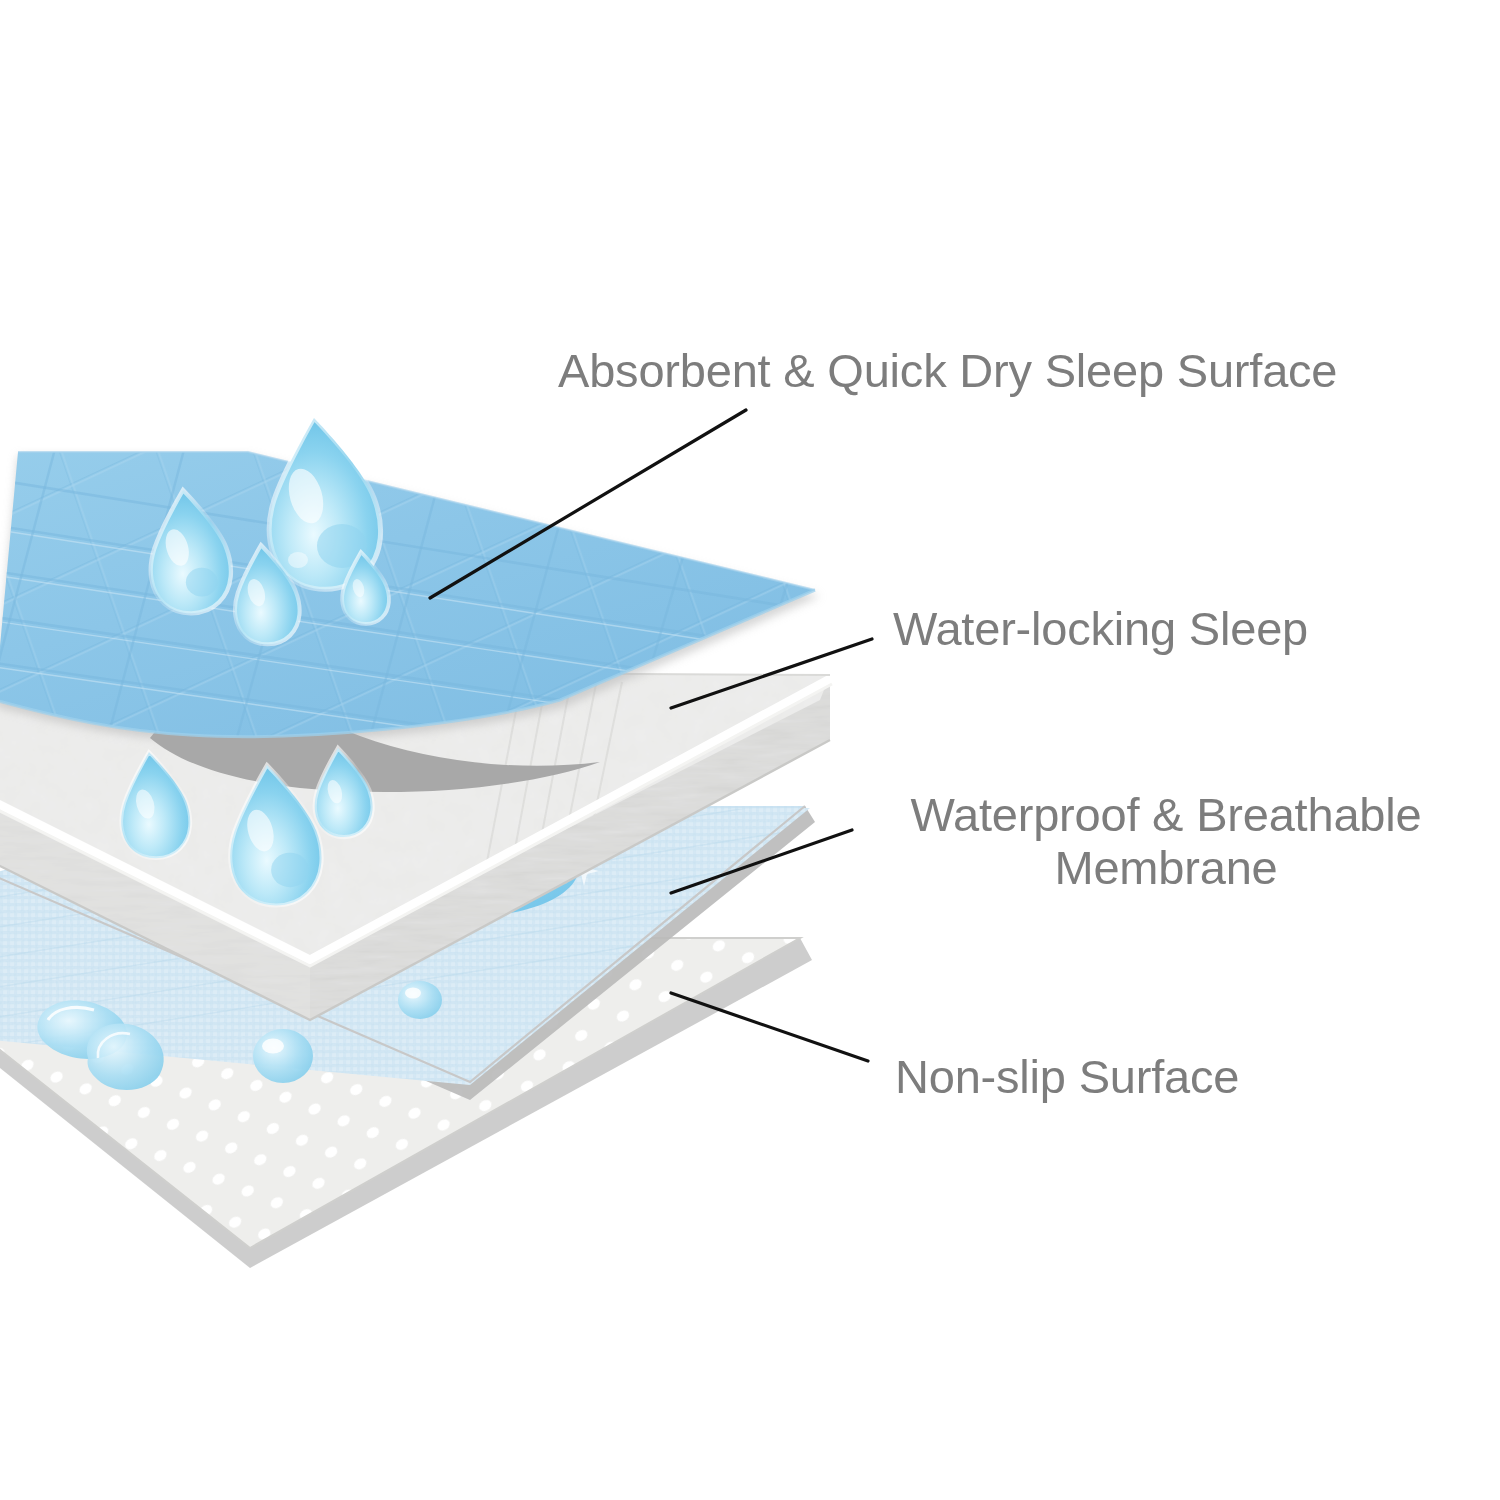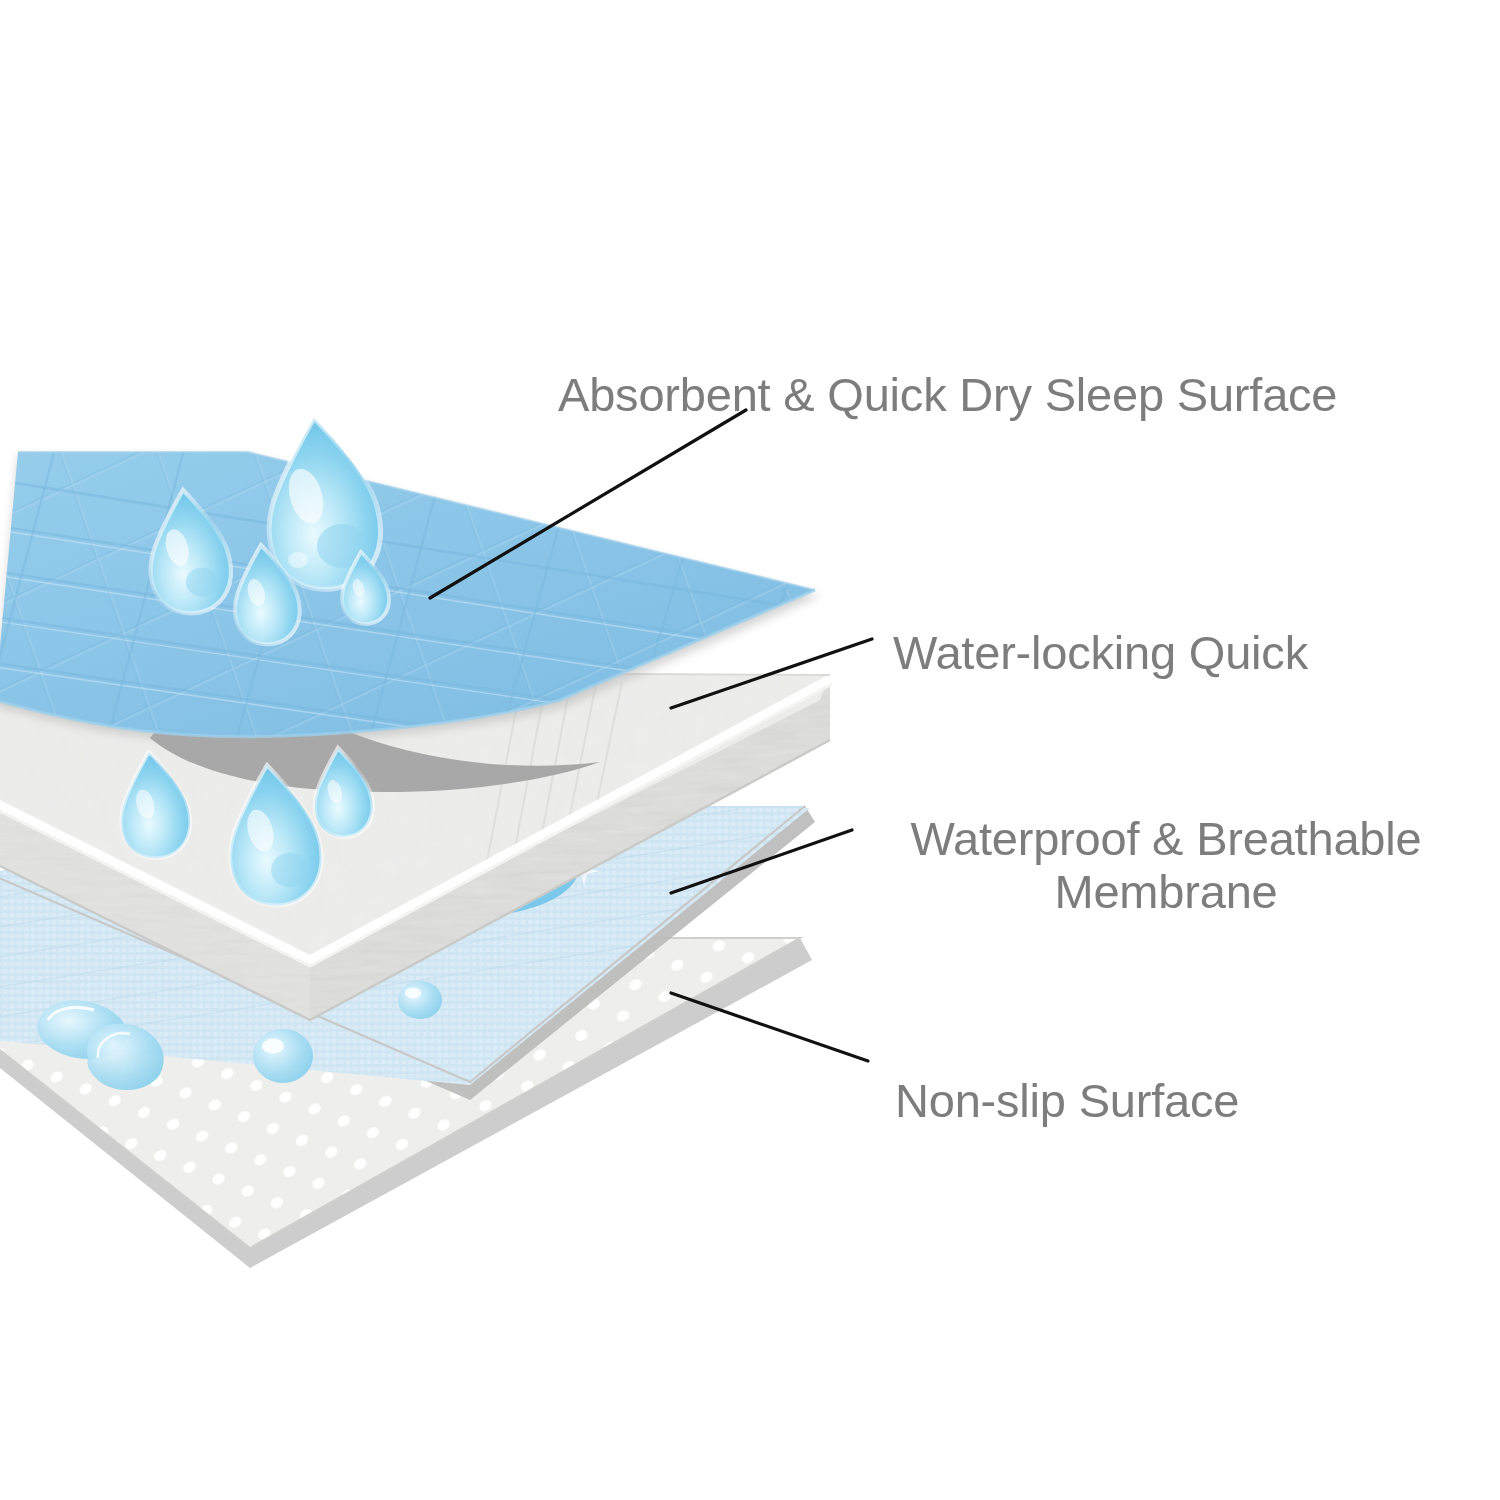--- a/index.html
+++ b/index.html
@@ -13,21 +13,20 @@
   svg#diagram{position:absolute;left:0;top:0;width:1500px;height:1500px;display:block;}
 
   .label{
     position:absolute;
     color:#7d7d7d;
     font-size:47px;
     line-height:1.12;
     letter-spacing:-0.2px;
     white-space:pre-line;
     font-family:"Liberation Sans","DejaVu Sans",sans-serif;
-    margin-top:24px;
   }
   #label-0{left:558px;top:345px;}
   #label-1{left:893px;top:603px;}
   #label-2{left:896px;top:789px;text-align:center;width:546px;left:893px;}
   #label-3{left:895px;top:1051px;}
 </style>
 </head>
 <body>
 
 <div id="stage" style="background: rgb(255, 255, 255);">
@@ -323,20 +322,20 @@
     <g stroke="#111111" stroke-width="3.2" fill="none" stroke-linecap="round">
       <line id="ld0" x1="746" y1="410" x2="430" y2="598"></line>
       <line id="ld1" x1="872" y1="639" x2="671" y2="708"></line>
       <line id="ld2" x1="852" y1="830" x2="671" y2="893"></line>
       <line id="ld3" x1="868" y1="1061" x2="671" y2="993"></line>
     </g>
   </svg>
 
   <div class="label" id="label-0" style="left: 558px; top: 345px; color: rgb(125, 125, 125);">Absorbent &amp; Quick Dry Sleep Surface</div>
 
-  <div class="label" id="label-1" style="left: 893px; top: 603px; color: rgb(125, 125, 125);">Water-locking Quick</div>
+  <div class="label" id="label-1" style="left: 893px; top: 603px; color: rgb(125, 125, 125);">Water-locking Sleep</div>
 
   <div class="label" id="label-2" style="left: 893px; top: 789px; color: rgb(125, 125, 125); ">Waterproof &amp; Breathable
 Membrane</div>
 
   <div class="label" id="label-3" style="left: 895px; top: 1051px; color: rgb(125, 125, 125);">Non-slip Surface</div>
 
 </div>
 
 </body></html>

